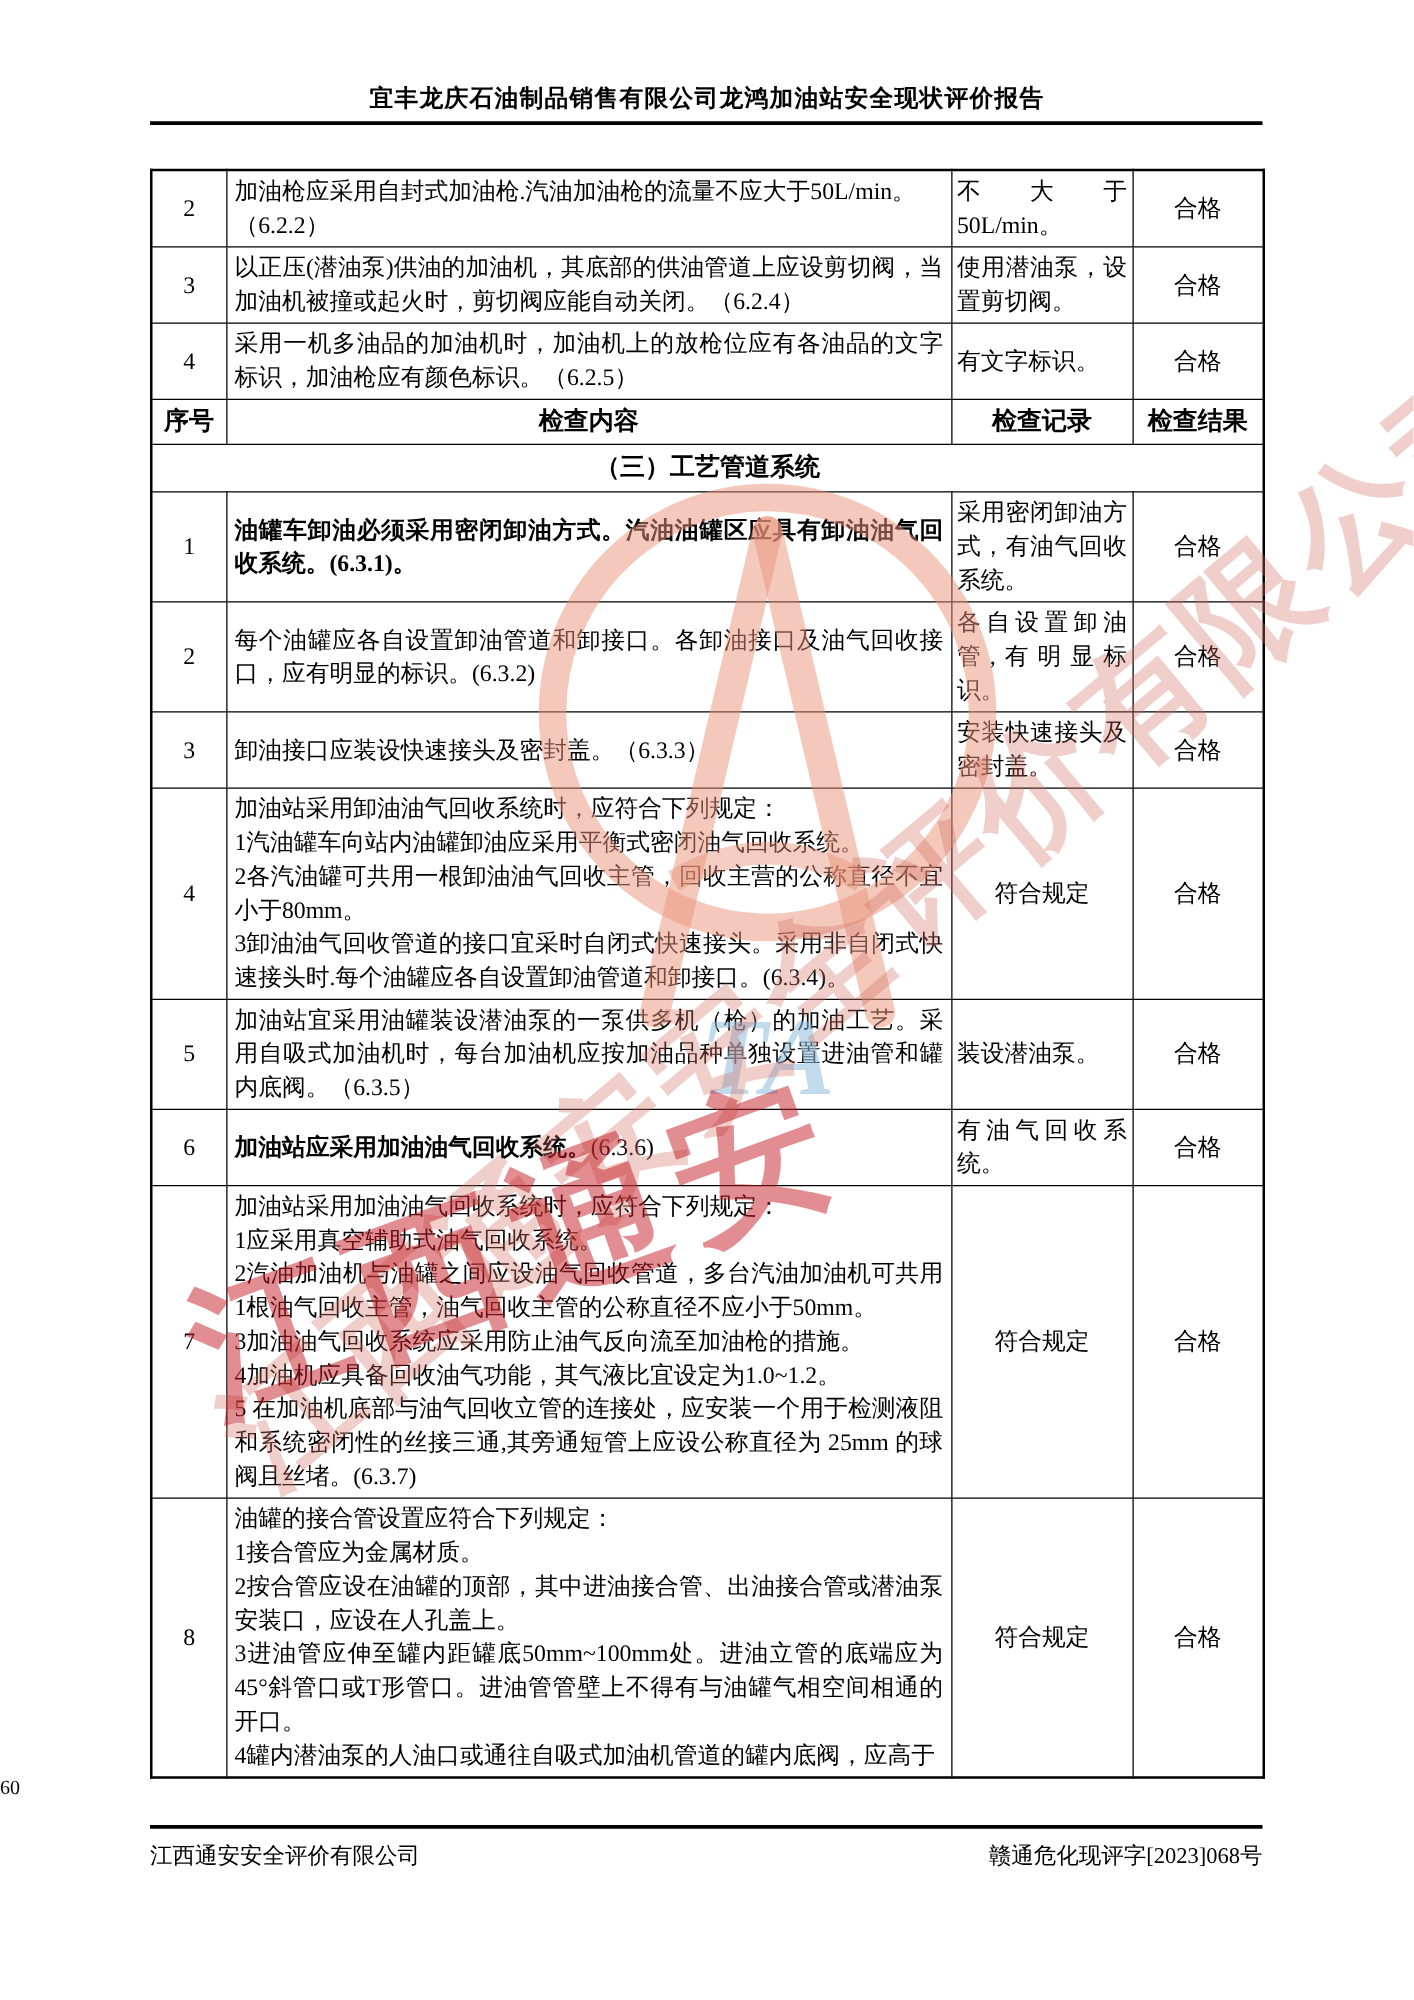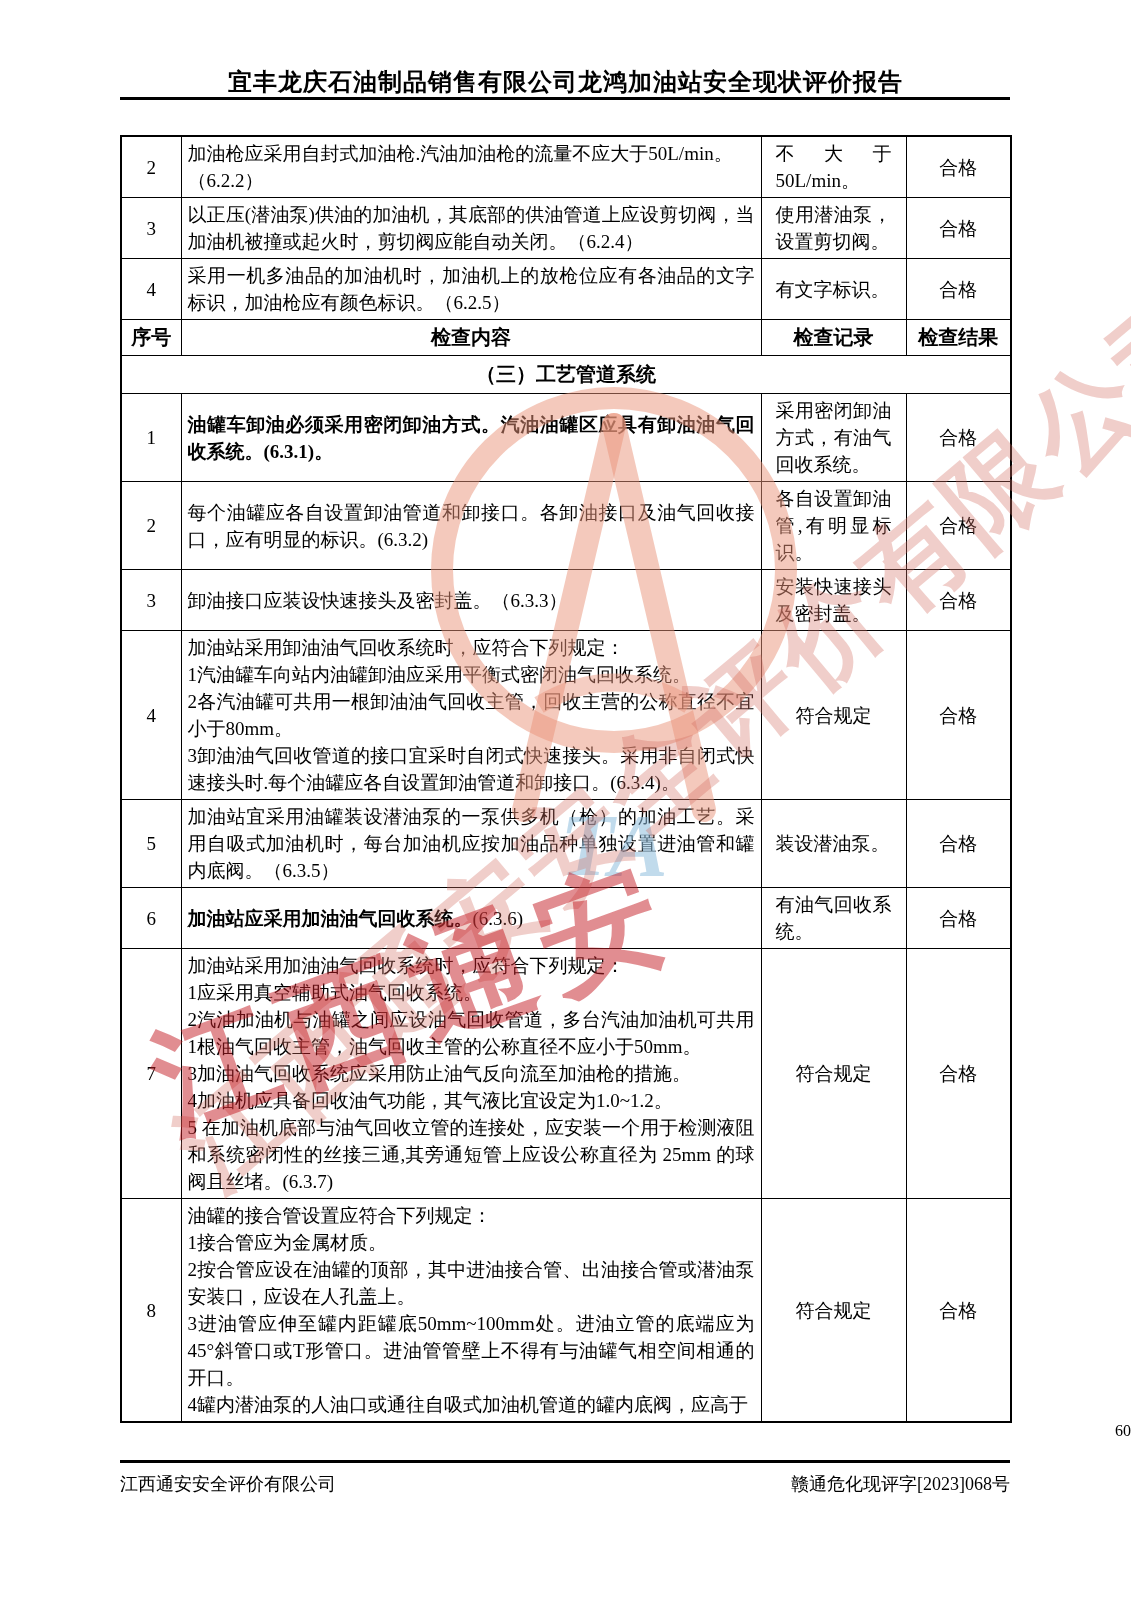--- a/index.html
+++ b/index.html
@@ -12,21 +12,21 @@
     font-family: "Liberation Serif", "DejaVu Serif", serif;
     color: #000;
     overflow: hidden;
     margin: 0 auto;
   }
   .doc-title {
     position: absolute;
     top: 66px; left: 0;
     width: 100%;
     text-align: center;
-    font-size: 24px;
+    font-size: 19px;
     font-weight: bold;
     letter-spacing: 1px;
   }
   .header-rule {
     position: absolute;
     top: 97px; left: 120px;
     width: 890px; height: 3px;
     background: #000;
   }
   .insp-table {
@@ -39,21 +39,21 @@
     line-height: 27px;
     border: 2.5px solid #000;
   }
   .insp-table td {
     border: 1.5px solid #000;
     vertical-align: middle;
     overflow: hidden;
   }
   .col-no { text-align: center; padding: 3px 2px; }
   .col-content { text-align: justify; padding: 3px 6px; white-space: pre-wrap; }
-  .col-record { text-align: justify; padding: 3px 14px; }
+  .col-record { text-align: justify; padding: 3px 4px; }
   .col-record.center { text-align: center; margin-top: 40px; }
   .col-result { text-align: center; padding: 3px 16px; }
   .section-cell { text-align: center; font-weight: bold; font-size: 20px; padding: 5px 4px; }
   .head-cell { text-align: center; font-weight: bold; font-size: 20px; padding: 4px 2px; }
   .b { font-weight: bold; font-family: Liberation Serif, serif; }
 
   .watermark { position: absolute; inset: 0; pointer-events: none; z-index: 10; margin-left: 24px; }
   .wm-logo { position: absolute; left: 395px; top: 355px; }
   .wm-light {
     position: absolute; left: 170px; top: 1095px;
@@ -65,21 +65,21 @@
   .wm-dark {
     position: absolute; left: 135px; top: 1010px;
     font-size: 122px; font-weight: bold;
     white-space: nowrap; letter-spacing: 14px;
     color: rgba(195, 28, 36, 0.5);
     transform: rotate(-20deg); transform-origin: 0 50%;
   }
 
   .page-number {
     position: absolute; top: 1422px; left: 0;
-    width: 100%; text-align: right;
+    width: 100%; text-align: left;
     font-size: 16px;
   }
   .footer-rule {
     position: absolute; top: 1460px; left: 120px;
     width: 890px; height: 2.5px;
     background: #000;
   }
   .doc-footer {
     position: absolute; top: 1472px; left: 120px;
     width: 890px;

